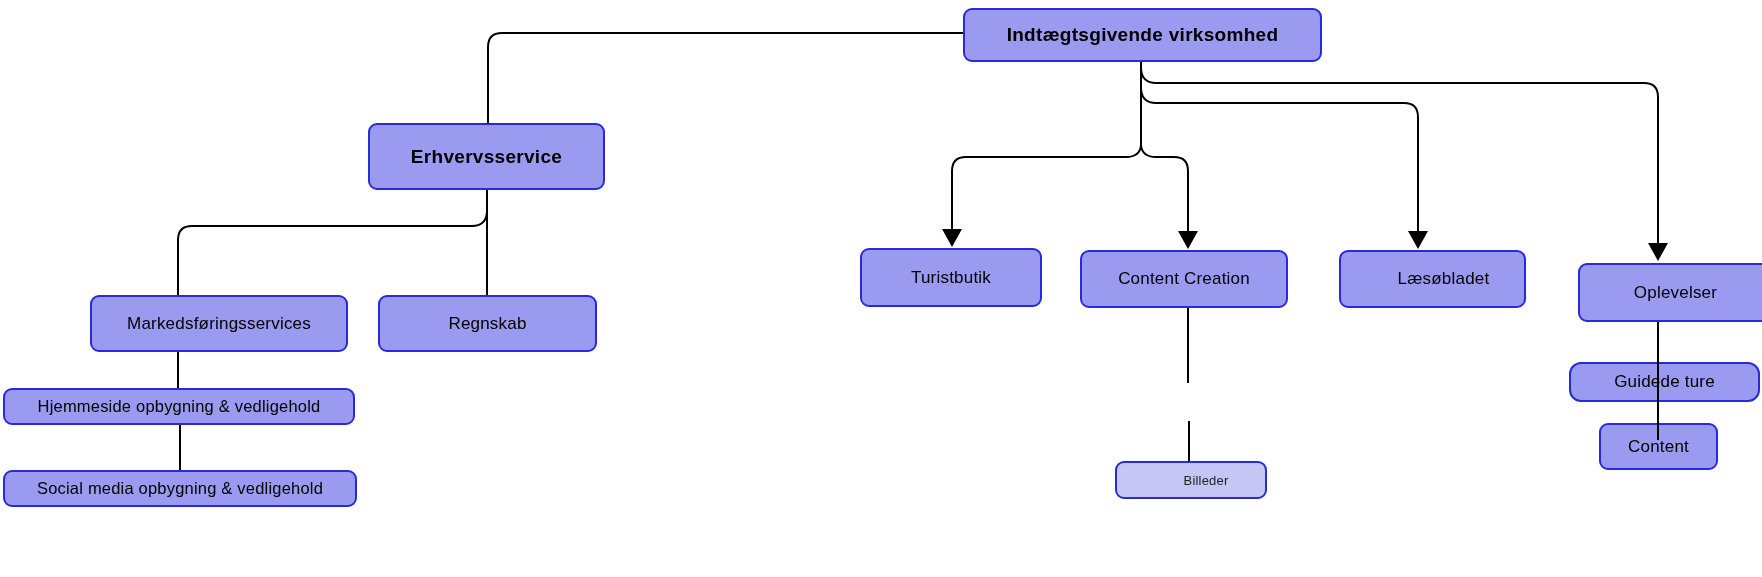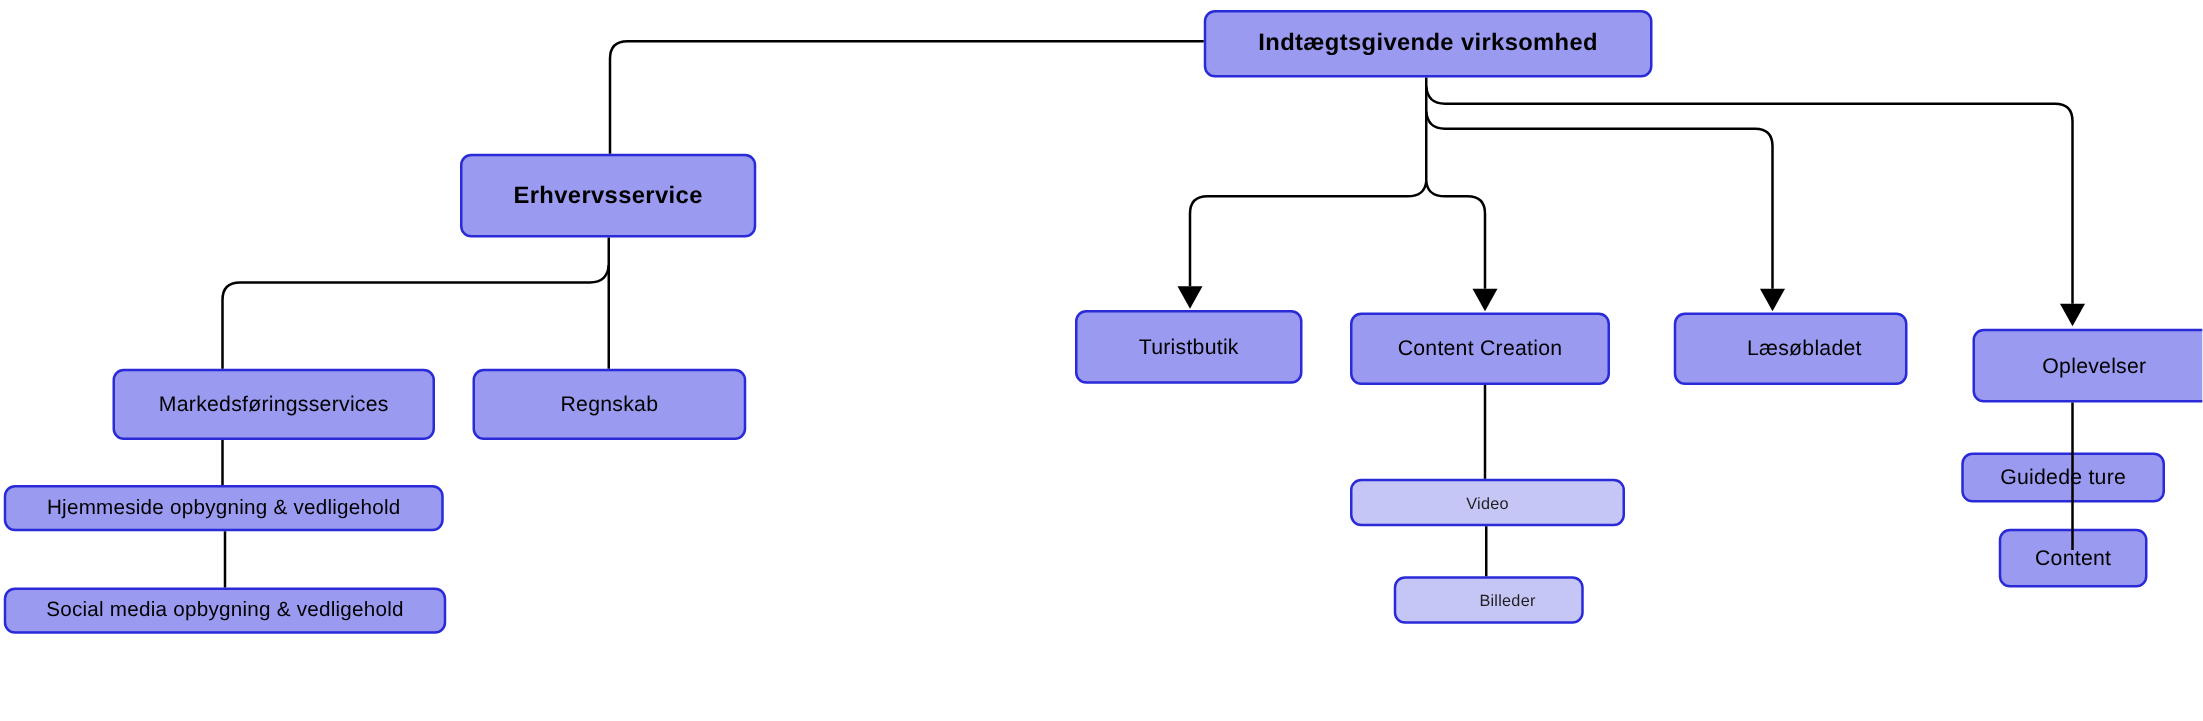--- a/index.html
+++ b/index.html
@@ -112,21 +112,20 @@
   <div class="node" style="left:3px; top:470px; width:354px; height:37px; font-size:16.5px;">Social media opbygning &amp; vedligehold</div>
 
   <div class="node" style="left:860px; top:248px; width:182px; height:59px;">Turistbutik</div>
 
   <div class="node" style="left:1080px; top:250px; width:208px; height:58px;">Content Creation</div>
 
   <div class="node" style="left:1339px; top:250px; width:187px; height:58px;padding-left:22px;">Læsøbladet</div>
 
   <div class="node" style="left:1578px; top:263px; width:195px; height:59px;">Oplevelser</div>
 
-  <div class="node light" style="left:1080px; top:383px; width:220px; height:38px;">Video</div>
 
   <div class="node light" style="left:1115px; top:461px; width:152px; height:38px;padding-left:30px;">Billeder</div>
 
-  <div class="node" style="left:1569px; top:362px; width:163px; height:40px;">Guidede ture</div>
+  <div class="node" style="left:1569px; top:362px; width:191px; height:40px;border-radius:12px;">Guidede ture</div>
 
   <div class="node" style="left:1599px; top:423px; width:119px; height:47px;">Content</div>
 
 </div>
 
 </body></html>

